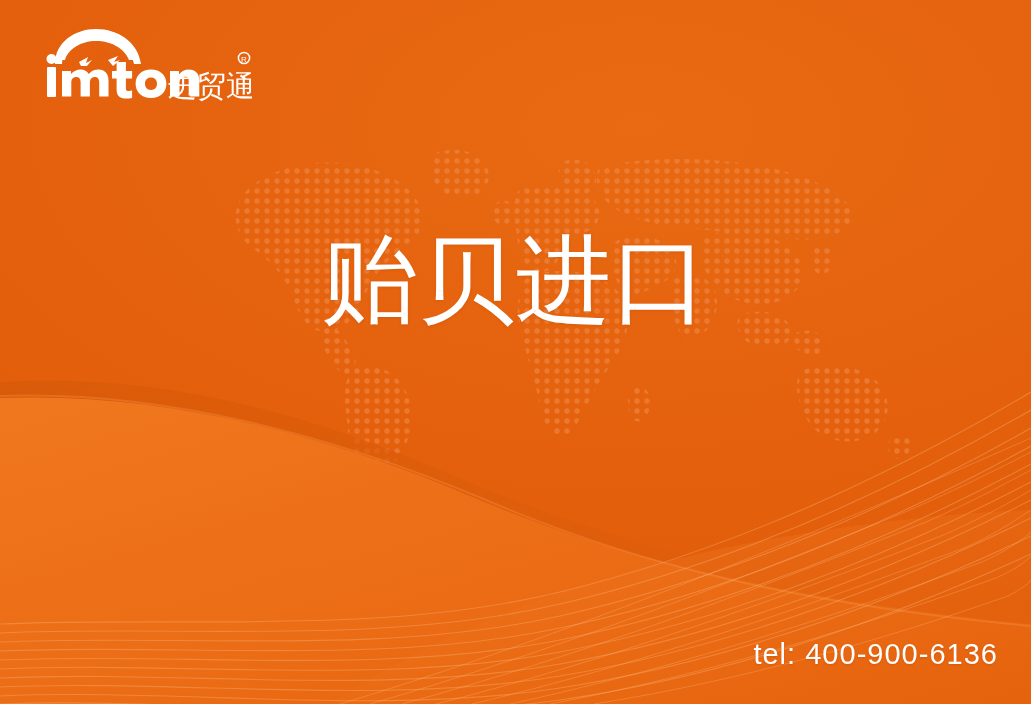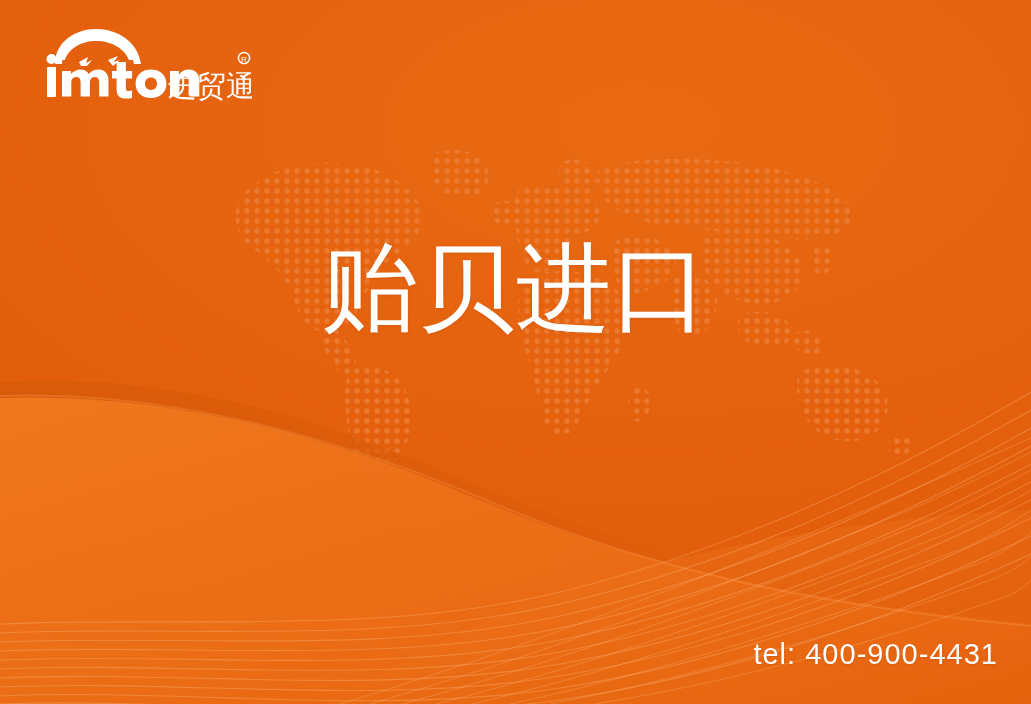--- a/index.html
+++ b/index.html
@@ -80,21 +80,21 @@
     color: #ffffff;
     letter-spacing: 0.055em;
     line-height: 1.26;
     font-weight: 400;
     text-shadow: 0 1px 3px rgba(140, 55, 0, 0.18);
   }
   .headline-line {
     display: block;
     white-space: nowrap;
   }
-  .hl-1 { font-size: 96px; }
+  .hl-1 { font-size: 96px; font-family: Liberation Mono, monospace; }
   .hl-2 { font-size: 96px; }
 
   
   #tel {
     position: absolute;
     right: 33px;
     bottom: 33px;
     color: #ffffff;
     font-size: 29px;
     letter-spacing: 0.035em;
@@ -289,15 +289,15 @@
         <circle cx="210" cy="32" r="5.6" fill="none" stroke="#ffffff" stroke-width="1.5"></circle>
         <text x="210" y="36" text-anchor="middle" font-family="'Liberation Sans',sans-serif" font-size="8" fill="#ffffff">R</text>
       </g>
     </svg>
   </div>
 
   <div id="headline">
     <span class="headline-line hl-1">贻贝进口</span>
   </div>
 
-  <div id="tel">tel: 400-900-4431</div>
+  <div id="tel">tel: 400-900-6136</div>
 
 </div>
 
 </body></html>

